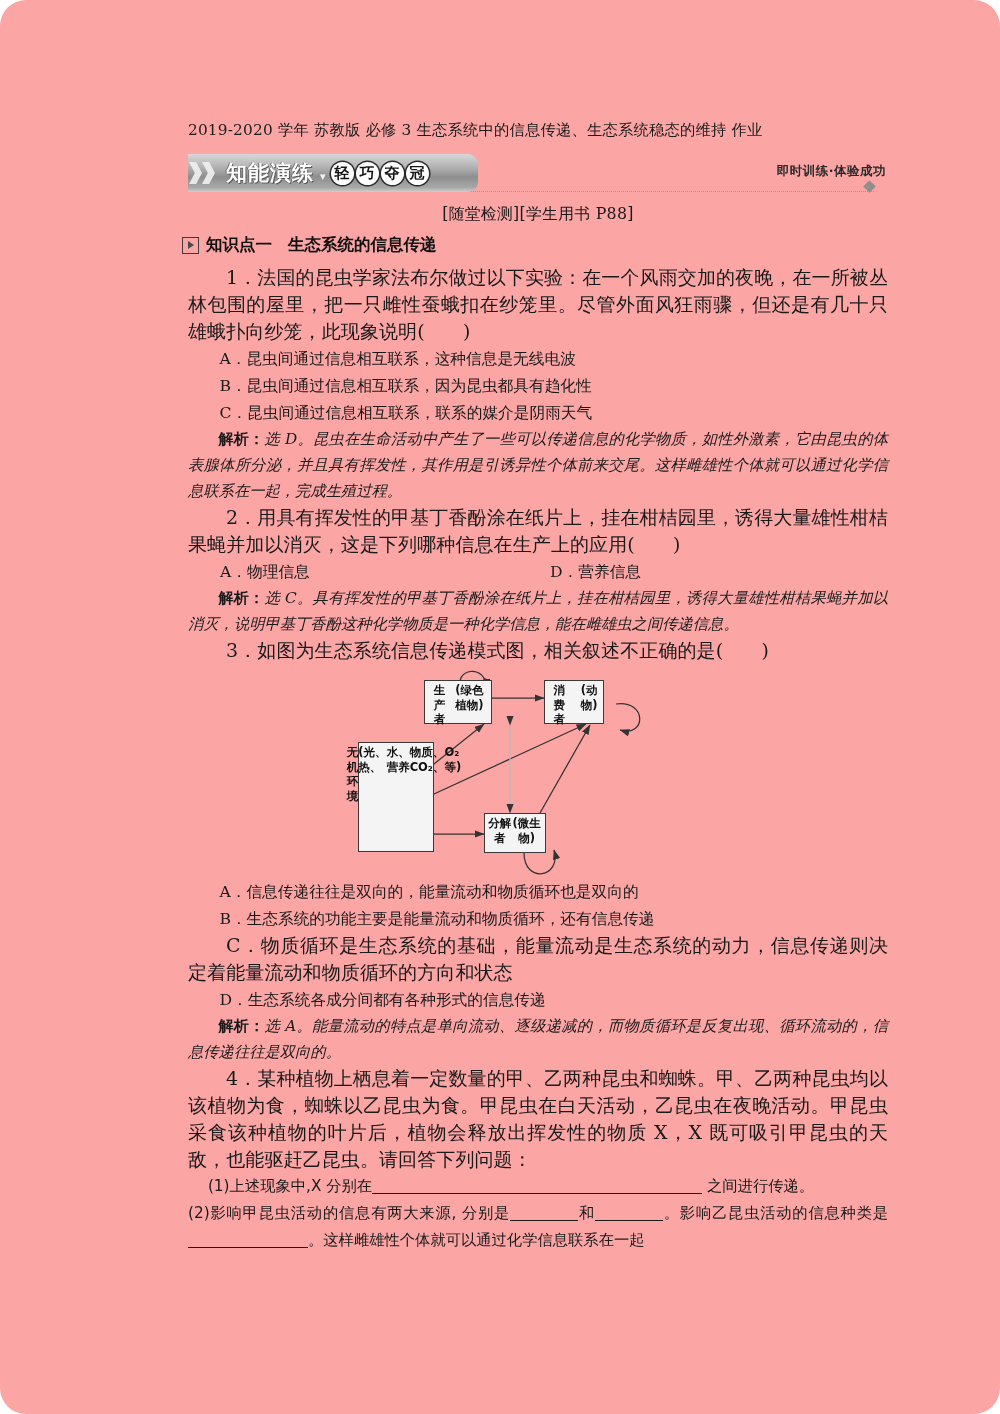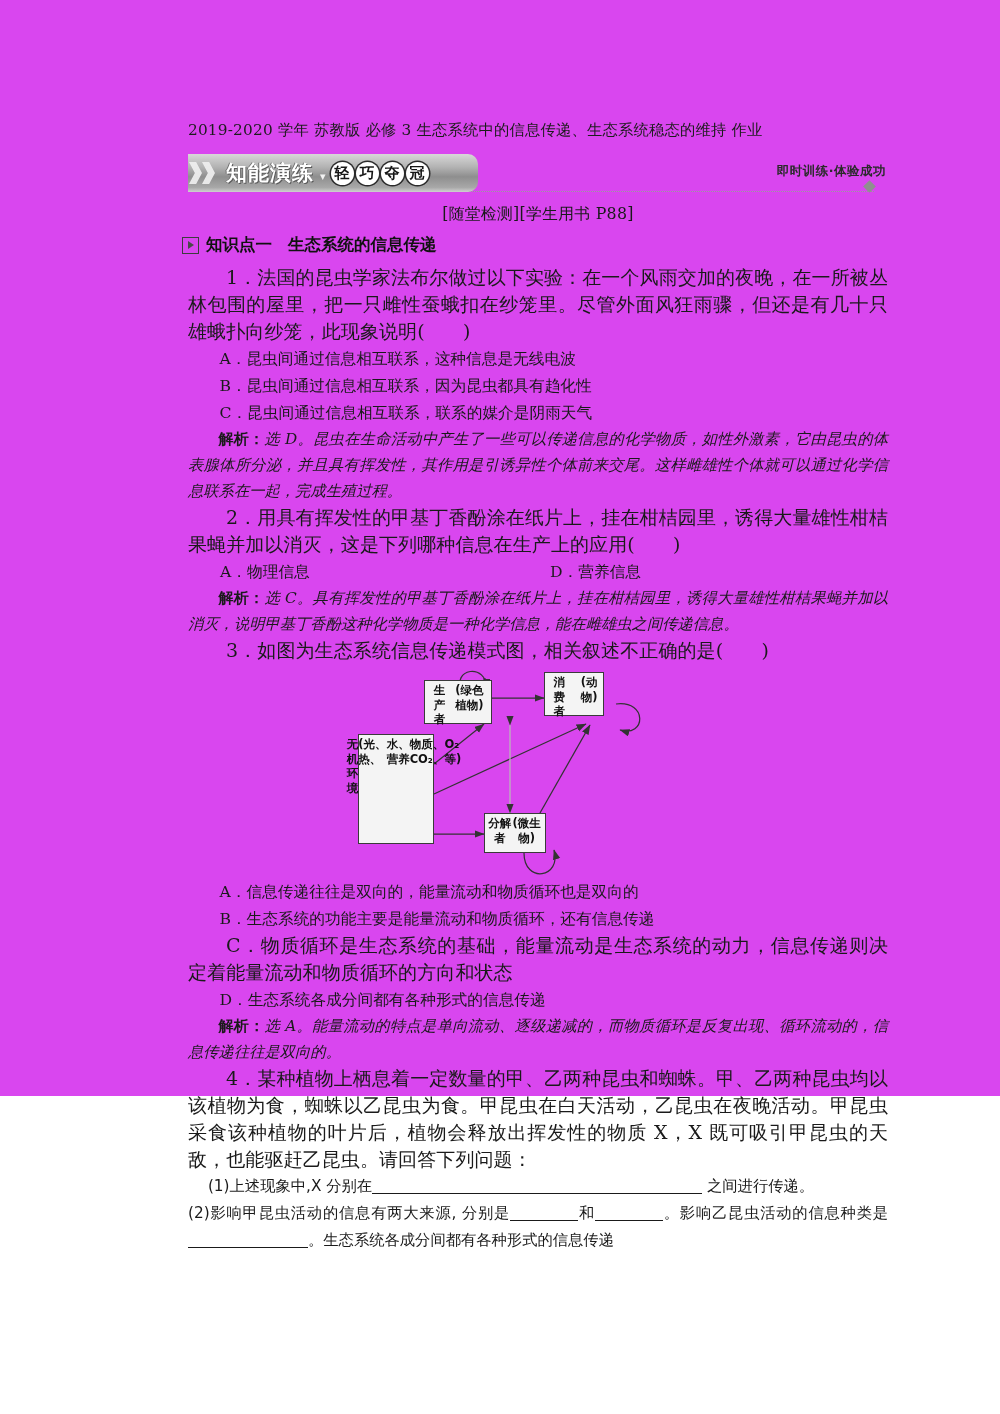--- a/index.html
+++ b/index.html
@@ -12,22 +12,23 @@
     height: 1414px;
     position: relative;
     font-family: "DejaVu Serif", serif;
     color: #1a1a1a;
     overflow: hidden;
   }
   .page {
     position: absolute;
     left: 0; top: 0;
     width: 1000px;
-    height: 1096px;
-    background: #d946ef;
+    height: 1414px;
+    background: #fca5a5;
+    border-radius: 26px;
   }
   .content {
     position: absolute;
     left: 188px;
     top: 120px;
     width: 700px;
   }
 
   
   .runhead {
@@ -254,21 +255,21 @@
     font-weight: bold;
     font-size: 11.5px;
     line-height: 14.5px;
     color: #111;
     text-align: center;
     display: flex;
     flex-direction: row;
     justify-content: center;
     padding: 2px 3px;
   }
-  .fbox.left-al { text-align: left; align-items: flex-start; padding-left: 19px; }
+  .fbox.left-al { text-align: left; align-items: flex-start; padding-left: 19px; margin-top: 8px; }
   svg.flines { position: absolute; left: 0; top: 0; overflow: visible; }
 </style>
 </head>
 <body>
 
 <div class="page">
   <div class="content">
 
     <div class="runhead">2019-2020 学年 苏教版 必修 3 生态系统中的信息传递、生态系统稳态的维持 作业</div>
 
@@ -344,21 +345,21 @@
 
             <path d="M166,181 C166,212 204,206 196,178" marker-end="url(#ah)"></path>
           </g>
         </svg>
 
         <div class="fbox" style="left:66px; top:8px; width:68px; height:44px;">
           <span>生产者</span>
           <span>(绿色植物)</span>
         </div>
 
-        <div class="fbox" style="left:186px; top:0; width:60px; height:44px;gap:8px;">
+        <div class="fbox" style="left:186px; top:8px; width:60px; height:44px;gap:8px;">
           <span>消费者</span>
           <span>(动物)</span>
         </div>
 
         <div class="fbox left-al" style="left:0px; top:62px; width:76px; height:110px;">
           <span>无机环境</span>
           <span>(光、热、</span>
           <span>水、营养</span>
           <span>物质、CO₂、</span>
           <span>O₂等)</span>
@@ -374,16 +375,16 @@
     <p class="opt">A．信息传递往往是双向的，能量流动和物质循环也是双向的</p>
     <p class="opt">B．生态系统的功能主要是能量流动和物质循环，还有信息传递</p>
     <p class="p indent">C．物质循环是生态系统的基础，能量流动是生态系统的动力，信息传递则决定着能量流动和物质循环的方向和状态</p>
     <p class="opt">D．生态系统各成分间都有各种形式的信息传递</p>
     <p class="ana"><b>解析：</b><span>选 A。能量流动的特点是单向流动、逐级递减的，而物质循环是反复出现、循环流动的，信息传递往往是双向的。</span></p>
 
     <p class="p indent">4．某种植物上栖息着一定数量的甲、乙两种昆虫和蜘蛛。甲、乙两种昆虫均以该植物为食，蜘蛛以乙昆虫为食。甲昆虫在白天活动，乙昆虫在夜晚活动。甲昆虫采食该种植物的叶片后，植物会释放出挥发性的物质 X，X 既可吸引甲昆虫的天敌，也能驱赶乙昆虫。请回答下列问题：</p>
 
     <p class="sans ind"><span>(1)上述现象中,X 分别在</span><span class="ul ul-long"></span> <span>之间进行传递。</span></p>
 
-    <p class="sans"><span>(2)影响甲昆虫活动的信息有两大来源, 分别是</span><span class="ul ul-sm"></span><span>和</span><span class="ul ul-sm"></span><span>。影响乙昆虫活动的信息种类是</span><span class="ul ul-mid"></span><span>。生态系统各成分间都有各种形式的信息传递</span></p>
+    <p class="sans"><span>(2)影响甲昆虫活动的信息有两大来源, 分别是</span><span class="ul ul-sm"></span><span>和</span><span class="ul ul-sm"></span><span>。影响乙昆虫活动的信息种类是</span><span class="ul ul-mid"></span><span>。这样雌雄性个体就可以通过化学信息联系在一起</span></p>
 
   </div>
 </div>
 
 </body></html>

